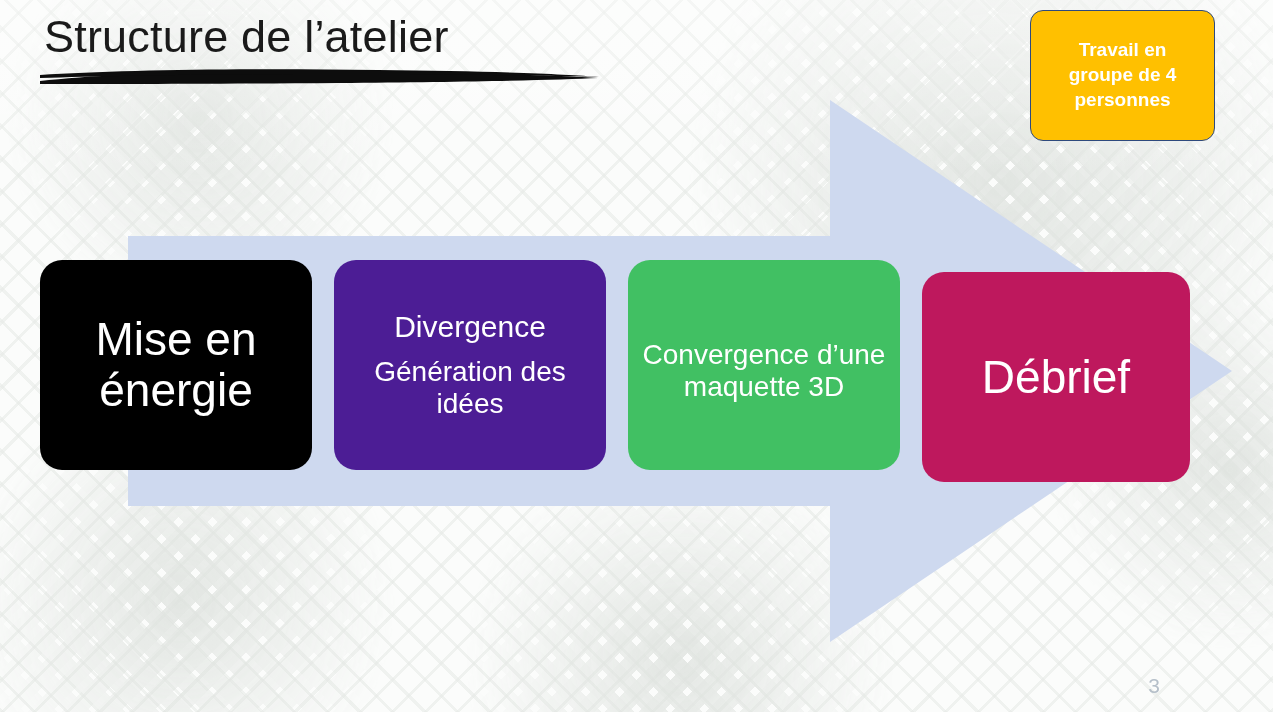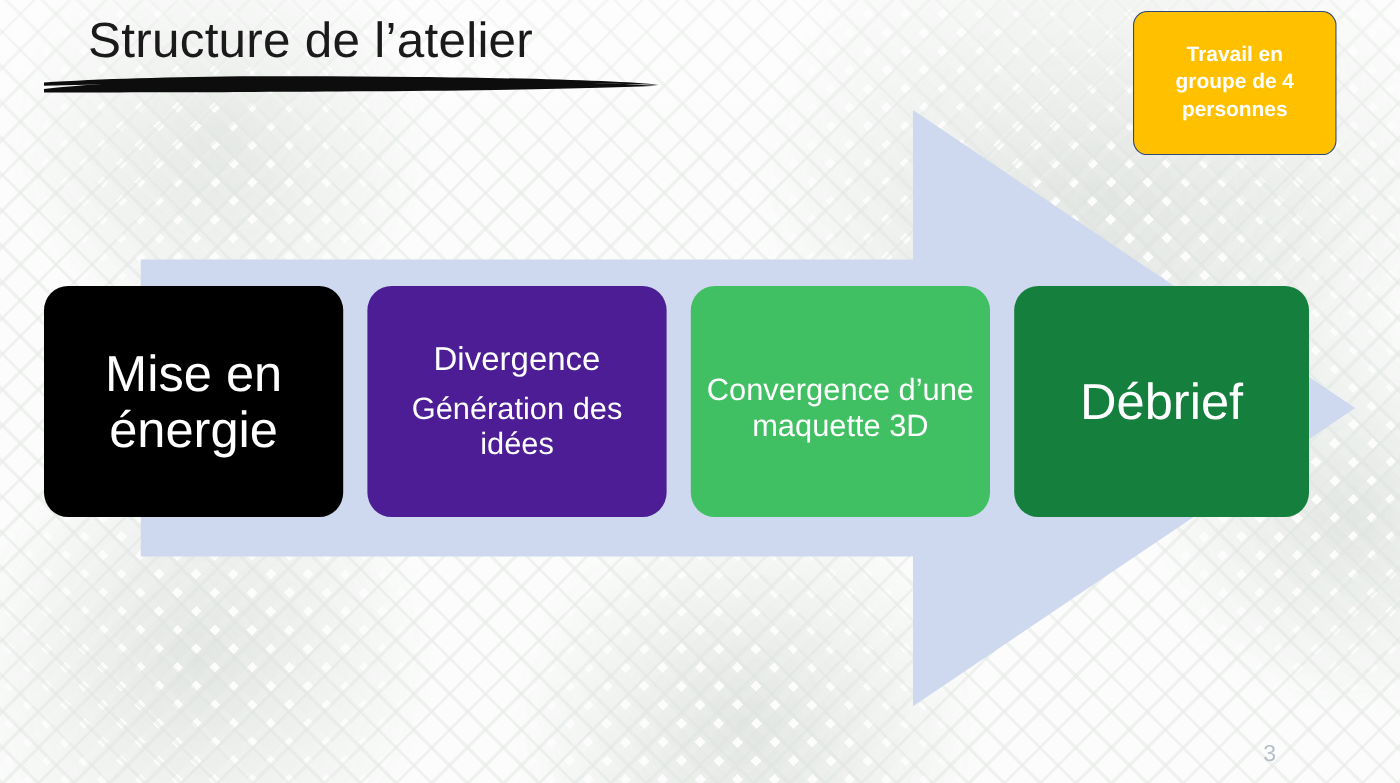--- a/index.html
+++ b/index.html
@@ -62,21 +62,20 @@
   .title {
     position: absolute;
     left: 44px;
     top: 13px;
     font-size: 45px;
     line-height: 1.05;
     color: #1a1a1a;
     font-weight: 400;
     letter-spacing: .2px;
     white-space: nowrap;
-    margin-left: 36px;
   }
   .title-underline {
     position: absolute;
     left: 38px;
     top: 62px;
     width: 562px;
     height: 28px;
   }
 
   
@@ -185,19 +184,19 @@
     <div class="head">Divergence</div>
     <div class="gap"></div>
     <div class="sub">Génération des idées</div>
   </div>
 
   <div class="box" id="box-2" style="background: rgb(65, 192, 99);">
     <div class="gap"></div>
     <div class="sub">Convergence d’une maquette 3D</div>
   </div>
 
-  <div class="box" id="box-3" style="background: #15803d;">
+  <div class="box" id="box-3" style="background: #be185d; margin-top: 12px;">
     <div class="big">Débrief</div>
   </div>
 
   <div class="slide-number">3</div>
 
 </div>
 
 </body></html>

